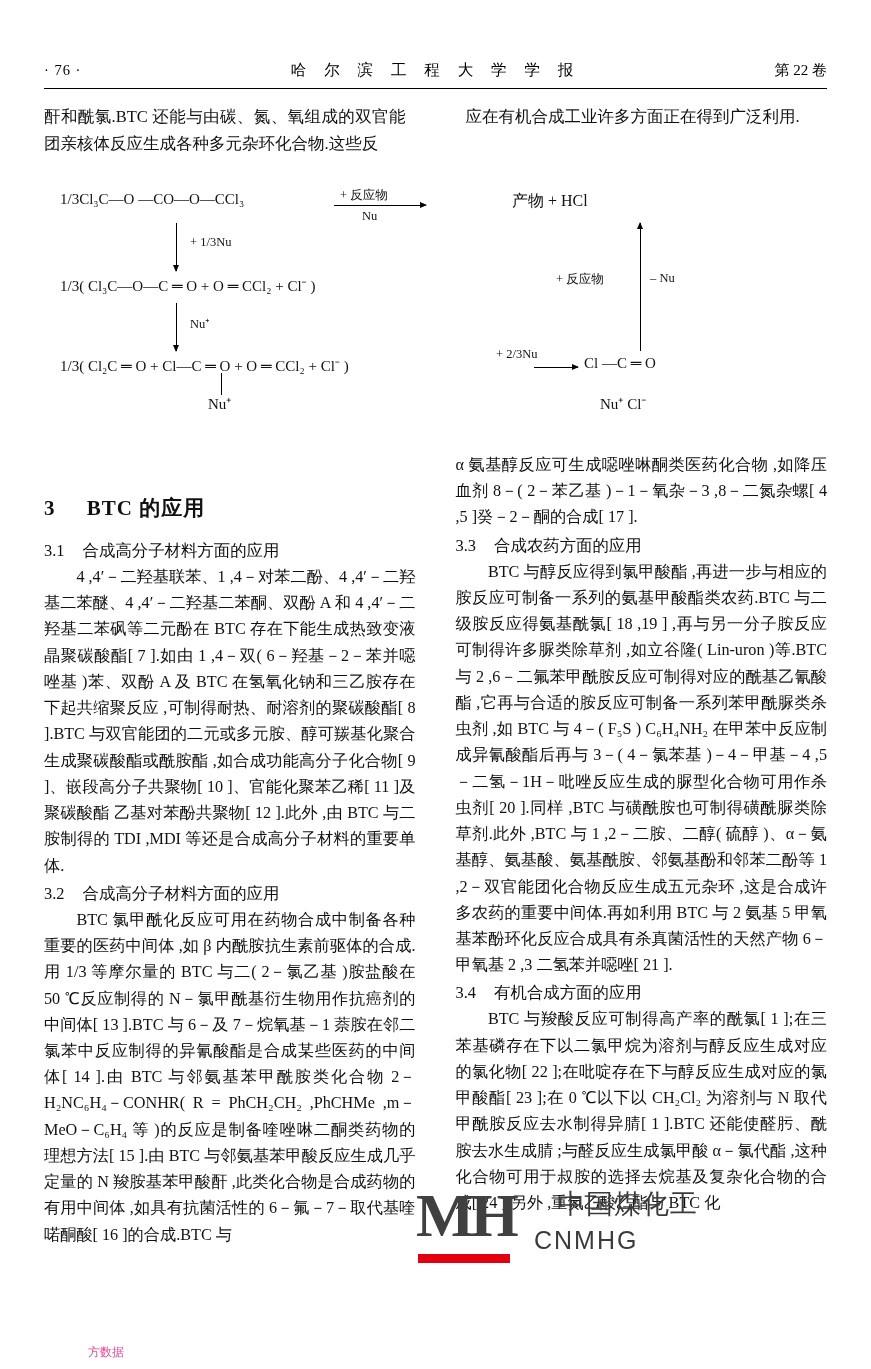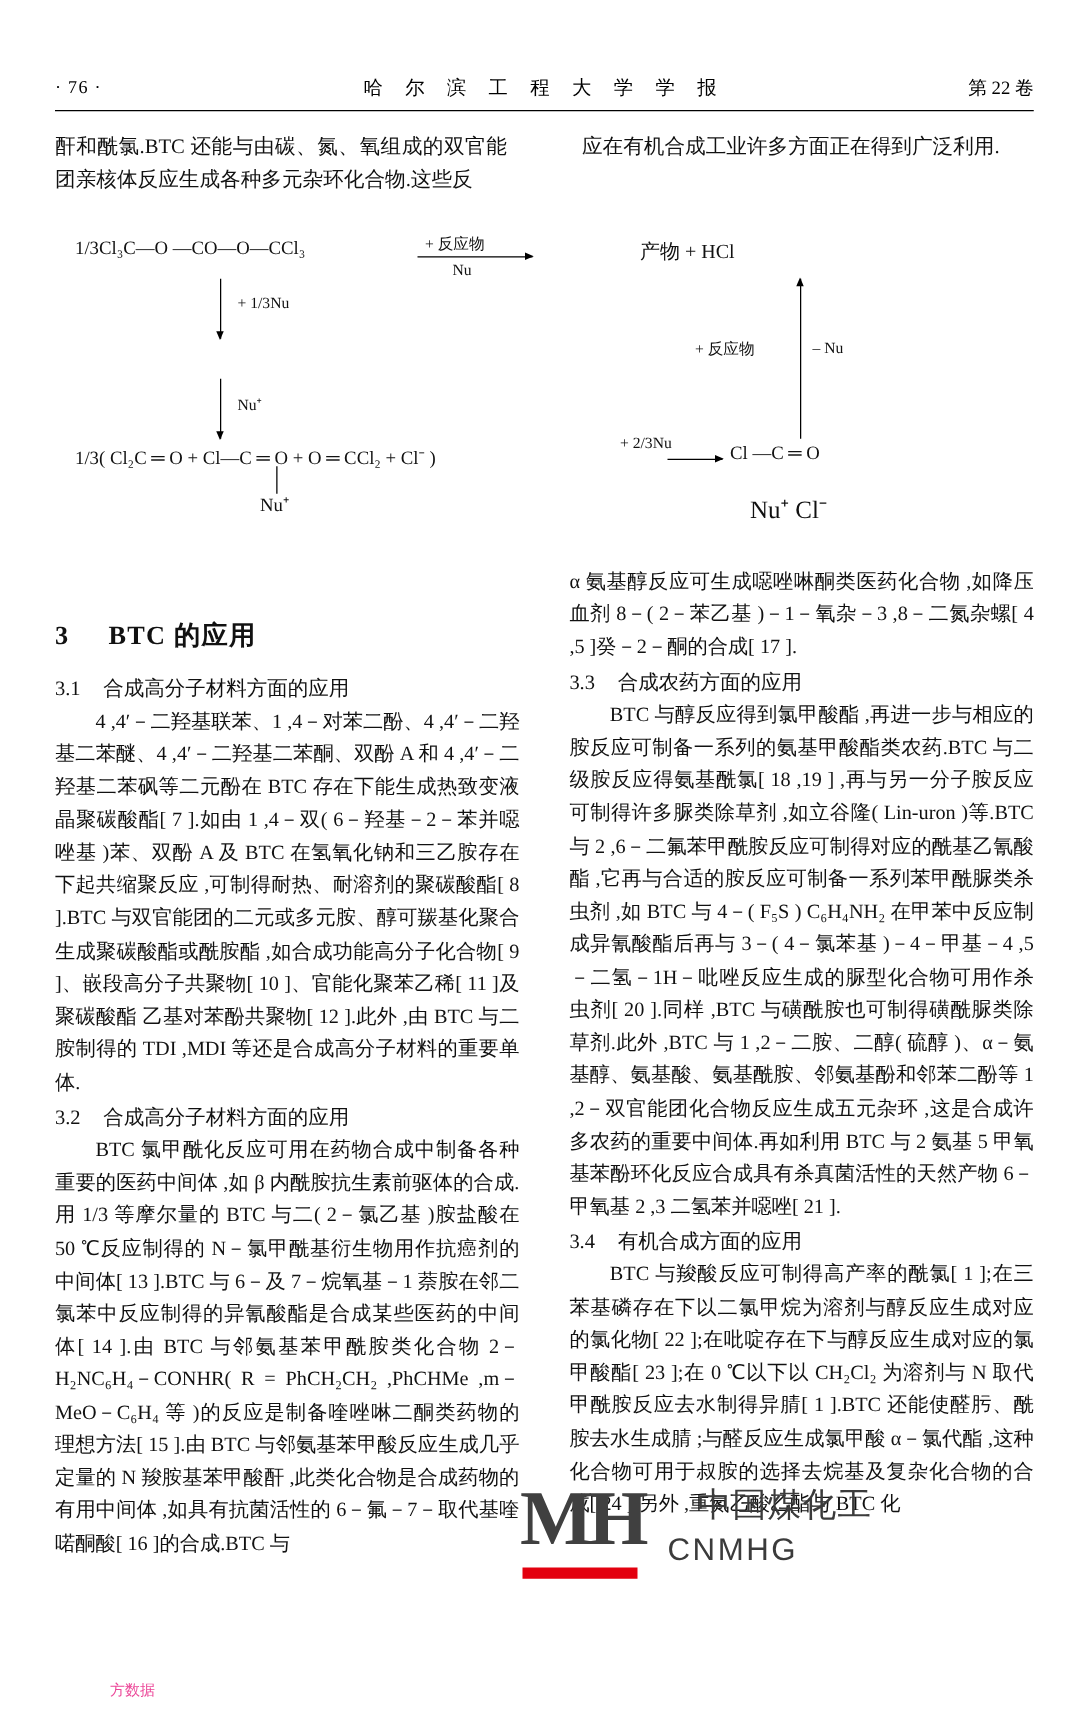--- a/index.html
+++ b/index.html
@@ -249,32 +249,33 @@
 
     <div class="arrow-h" style="left:290px; top:30px; width:92px;"></div>
     <div class="lbl" style="left:296px; top:12px;">+ 反应物</div>
     <div class="lbl" style="left:318px; top:34px;">Nu</div>
 
     <div class="ln" style="left:468px; top:16px; font-size:16px;">产物 + HCl</div>
 
     <div class="arrow-v down" style="left:132px; top:48px; height:48px;"></div>
     <div class="lbl" style="left:146px; top:60px;">+ 1/3Nu</div>
 
+    <div class="ln" style="left:16px; top:100px;">1/3( Cl₃C—O—C ═ O + O ═ CCl₂ + Cl⁻ )</div>
 
     <div class="arrow-v down" style="left:132px; top:128px; height:48px;"></div>
     <div class="lbl" style="left:146px; top:140px;">Nu⁺</div>
 
     <div class="ln" style="left:16px; top:180px;">1/3( Cl₂C ═ O + Cl—C ═ O + O ═ CCl₂ + Cl⁻ )</div>
     <div class="tick" style="left:177px; top:198px; height:22px;"></div>
     <div class="lbl" style="left:164px; top:218px; font-size:15px;">Nu⁺</div>
 
     <div class="arrow-h" style="left:490px; top:192px; width:44px;"></div>
     <div class="lbl" style="left:452px; top:172px;">+ 2/3Nu</div>
     <div class="ln" style="left:540px; top:180px;">Cl —C ═ O</div>
-    <div class="lbl" style="left:556px; top:218px; font-size:20px;">Nu⁺ Cl⁻</div>
+    <div class="lbl" style="left:556px; top:218px; font-size:15px;">Nu⁺ Cl⁻</div>
 
     <div class="arrow-v up" style="left:596px; top:48px; height:128px;"></div>
     <div class="lbl" style="left:512px; top:96px;">+ 反应物</div>
     <div class="lbl" style="left:606px; top:96px;">– Nu</div>
   </div>
 
   <div class="bodycols">
 
     <div class="col">
       <div class="spacer-sec"></div>

